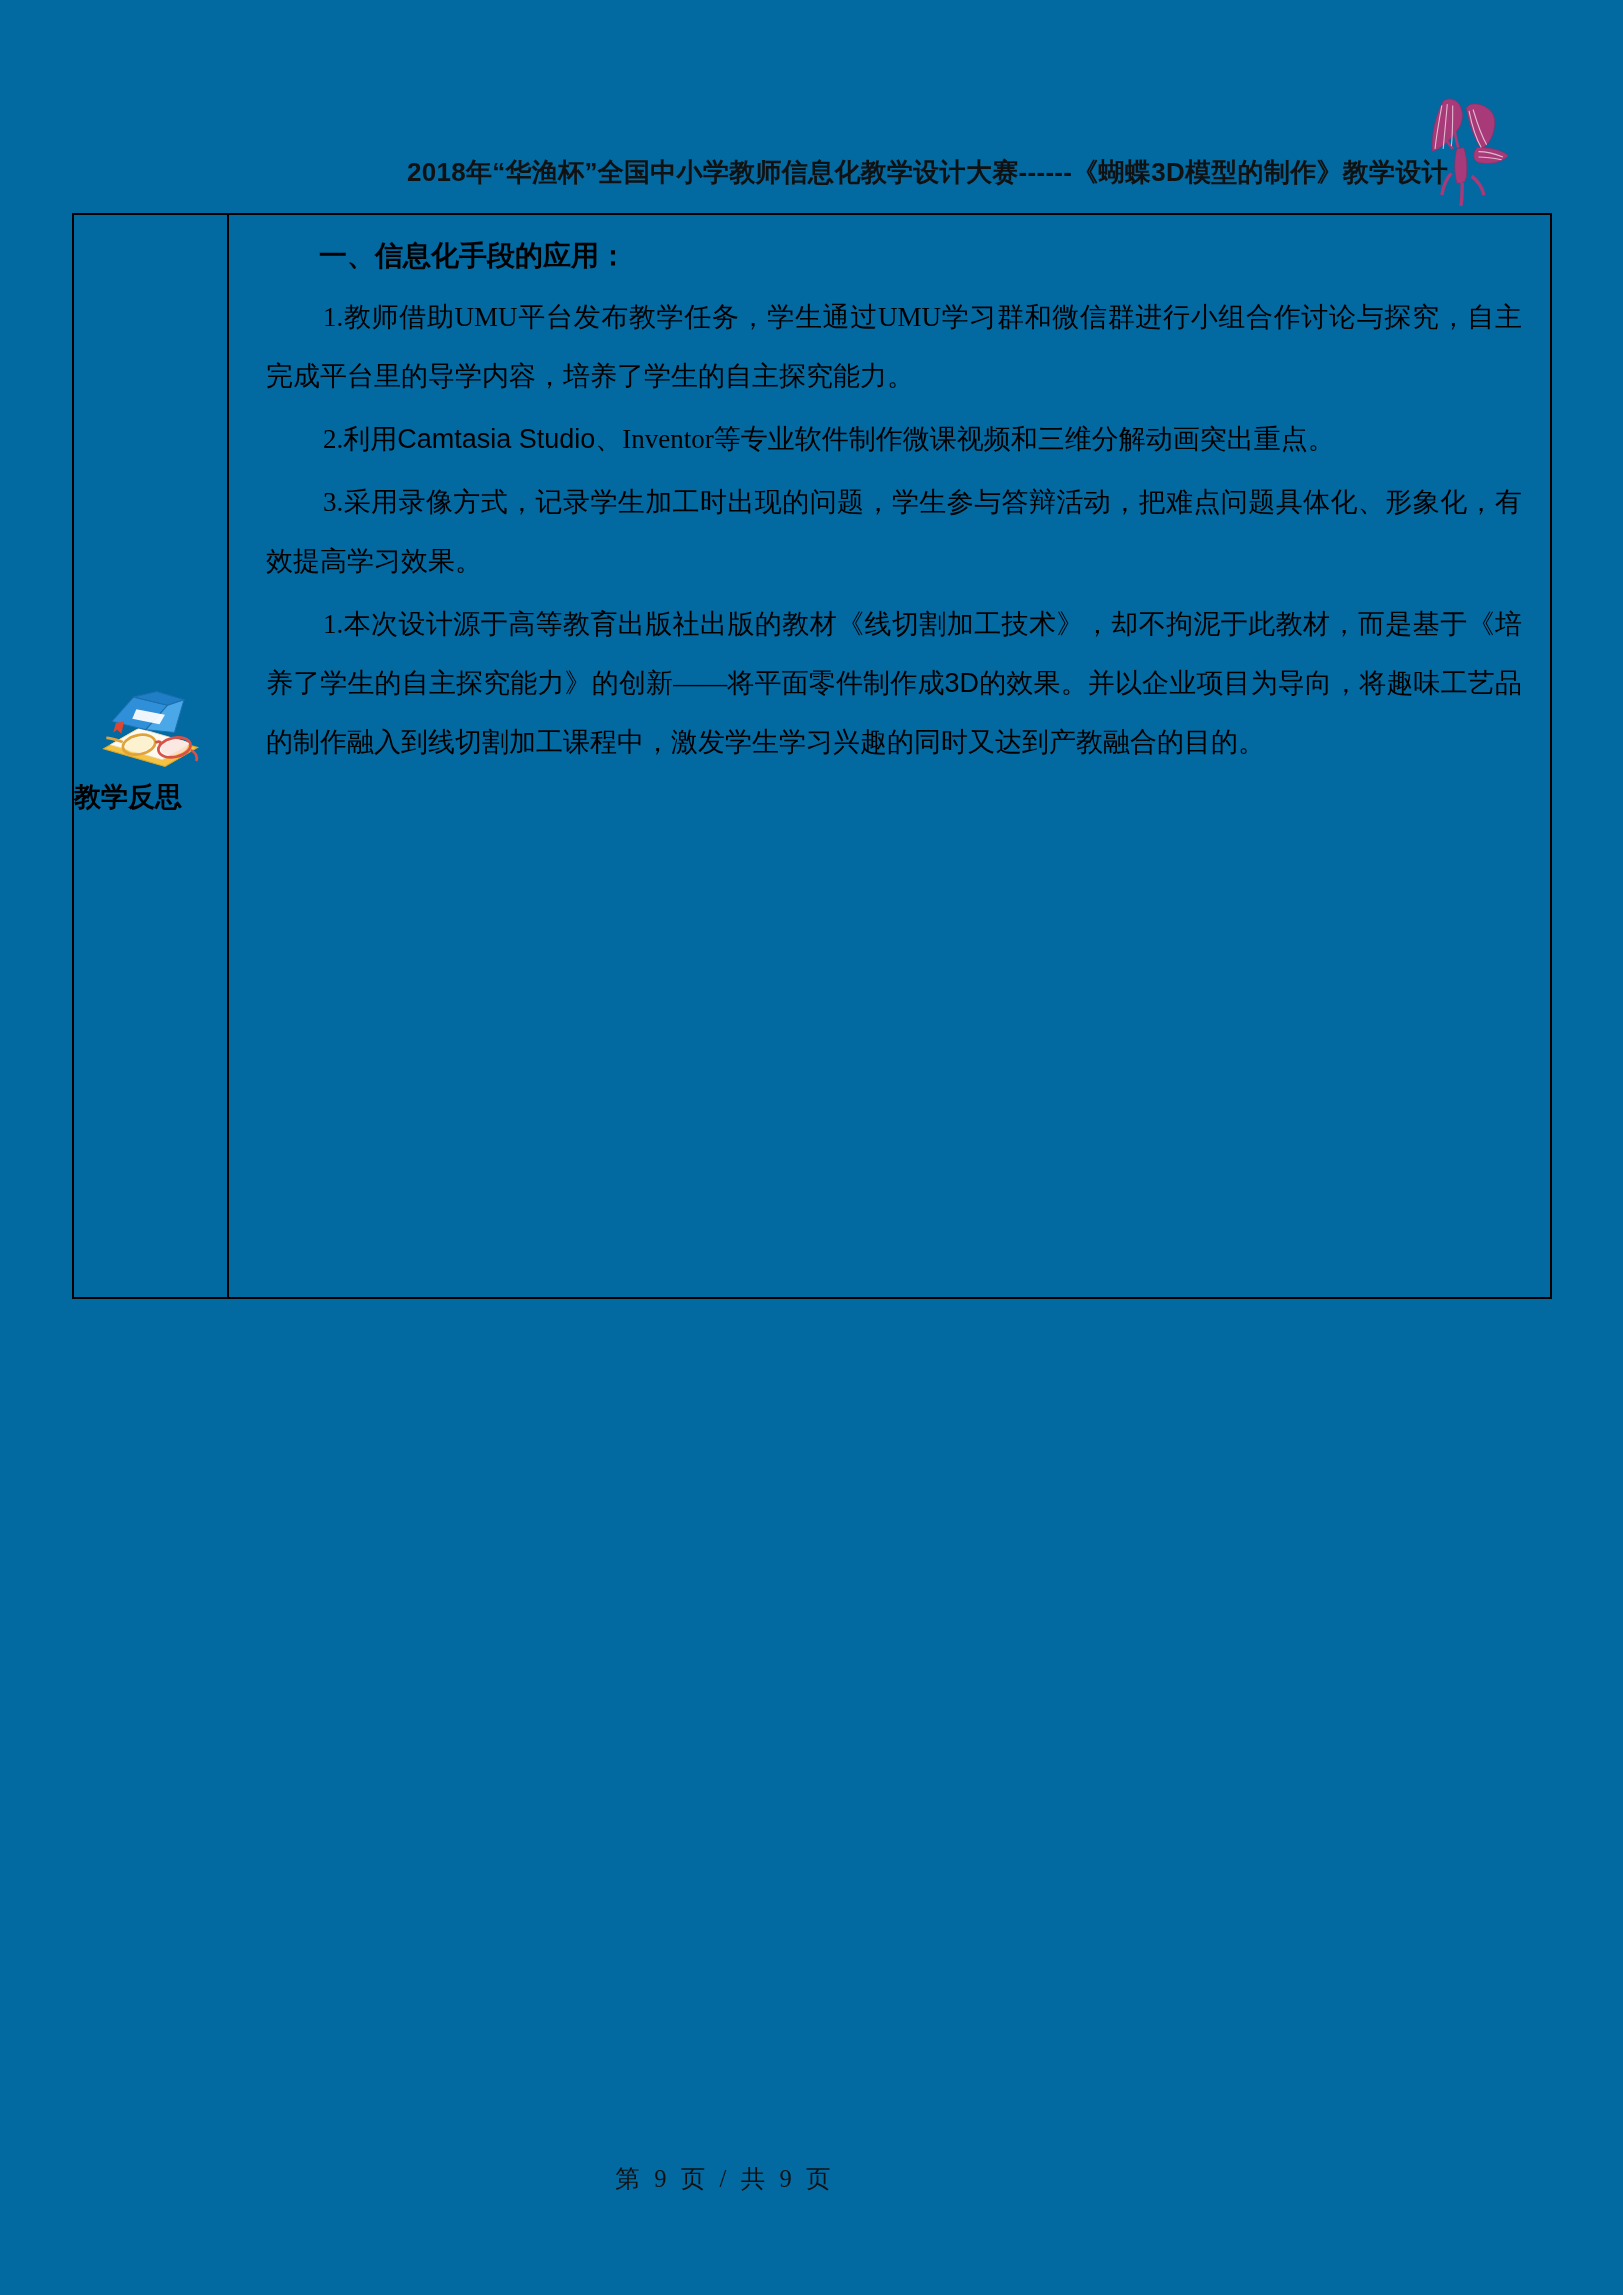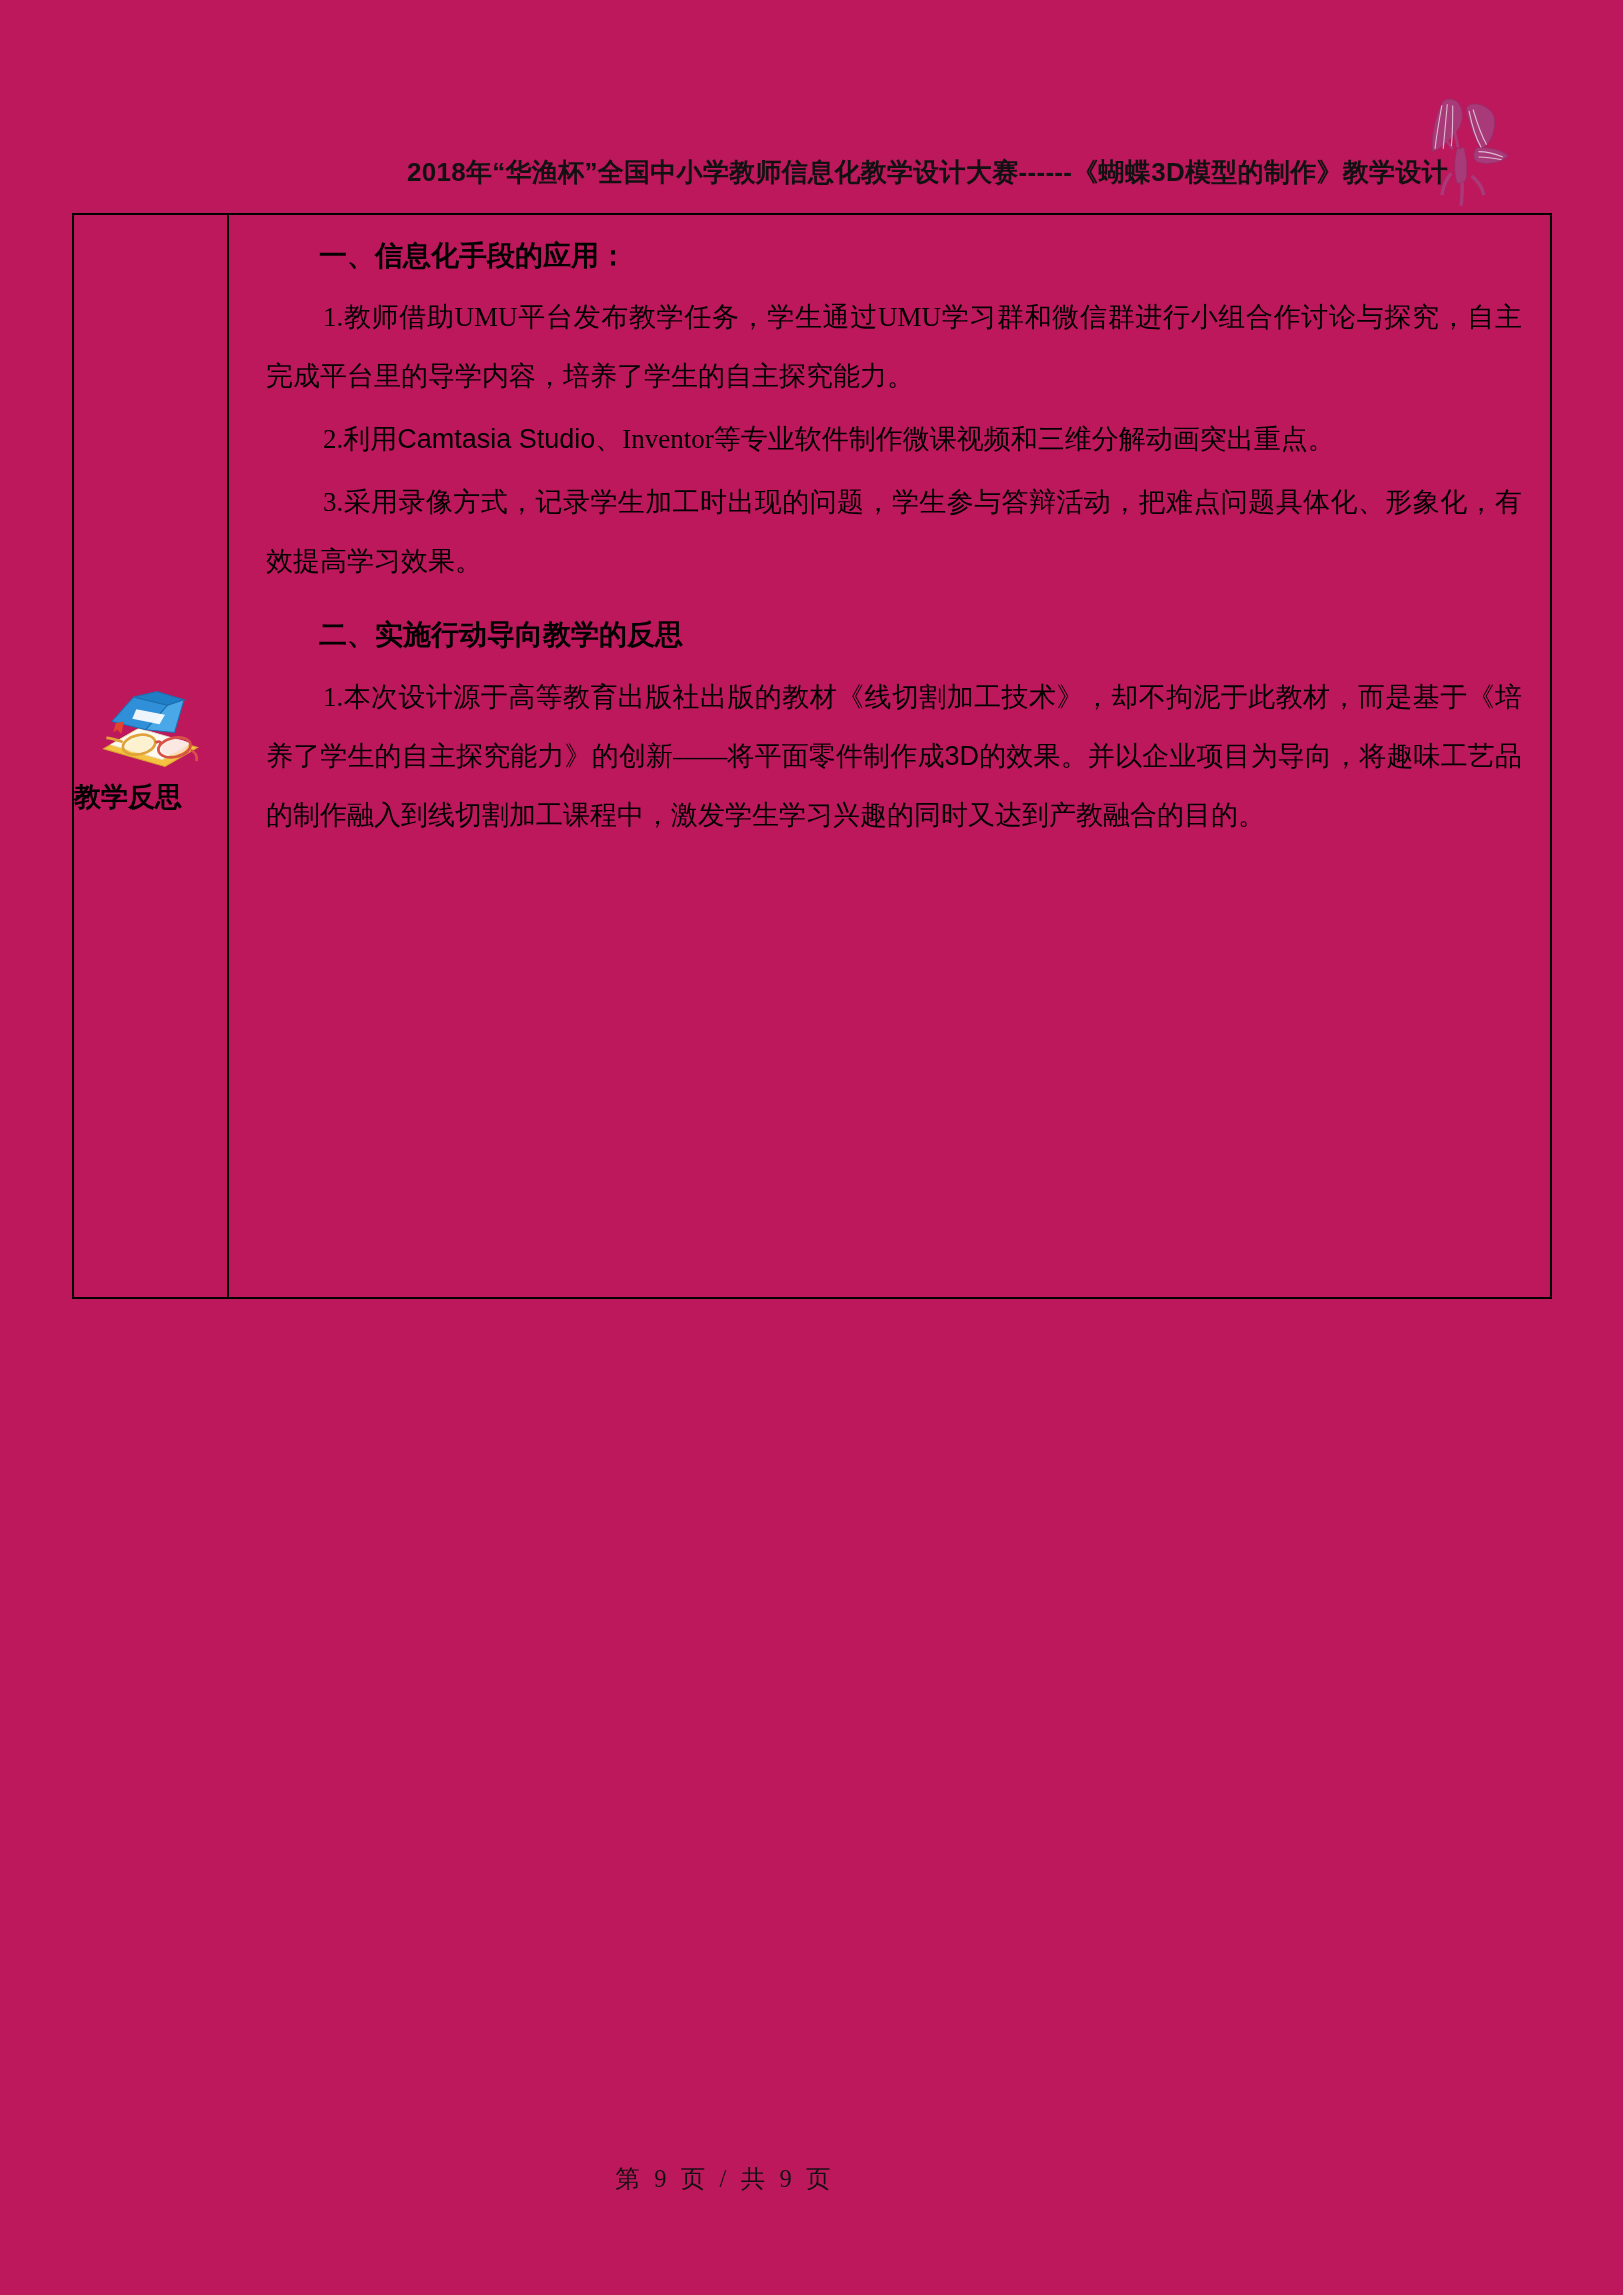--- a/index.html
+++ b/index.html
@@ -8,21 +8,21 @@
     background: #ffffff;
   }
   body {
     font-family: "Liberation Serif", "DejaVu Serif", serif;
     color: #000000;
   }
   #page {
     position: relative;
     width: 1623px;
     height: 2295px;
-    background: #be185d;
+    background: #0369a1;
     overflow: hidden;
   }
 
   
   #doc-header {
     position: absolute;
     left: 0;
     top: 155px;
     width: 1623px;
     height: 48px;
@@ -212,21 +212,20 @@
 
       <p class="section-heading">一、信息化手段的应用：</p>
 
       <p class="para"><span>1.</span><span>教师借助UMU平台发布教学任务，学生通过UMU学习群和微信群进行小组合作讨论与探究，自主完成平台里的导学内容，培养了学生的自主探究能力。</span></p>
 
       <p class="para"><span>2.</span><span>利用</span><span class="sans-bold">Camtasia Studio</span><span>、</span><span>Inventor</span><span>等专业软件制作微课视频和三维分解动画突出重点。</span></p>
 
       <p class="para"><span>3.</span><span>采用录像方式，记录学生加工时出现的问题，学生参与答辩活动，把难点问题具体化、形象化，有效提高学习效果。</span></p>
 
 
-      <p class="section-heading second">二、实施行动导向教学的反思</p>
 
       <p class="para"><span>1.</span><span>本次设计源于高等教育出版社出版的教材《线切割加工技术》，却不拘泥于此教材，而是基于《培养了学生的自主探究能力》的创新——将平面零件制作成</span><span class="sans-bold">3D</span><span>的效果。并以企业项目为导向，将趣味工艺品的制作融入到线切割加工课程中，激发学生学习兴趣的同时又达到产教融合的目的。</span></p>
 
 
     </div>
   </div>
 
   <div id="page-footer">第 9 页 / 共 9 页</div>
 
 </div>

